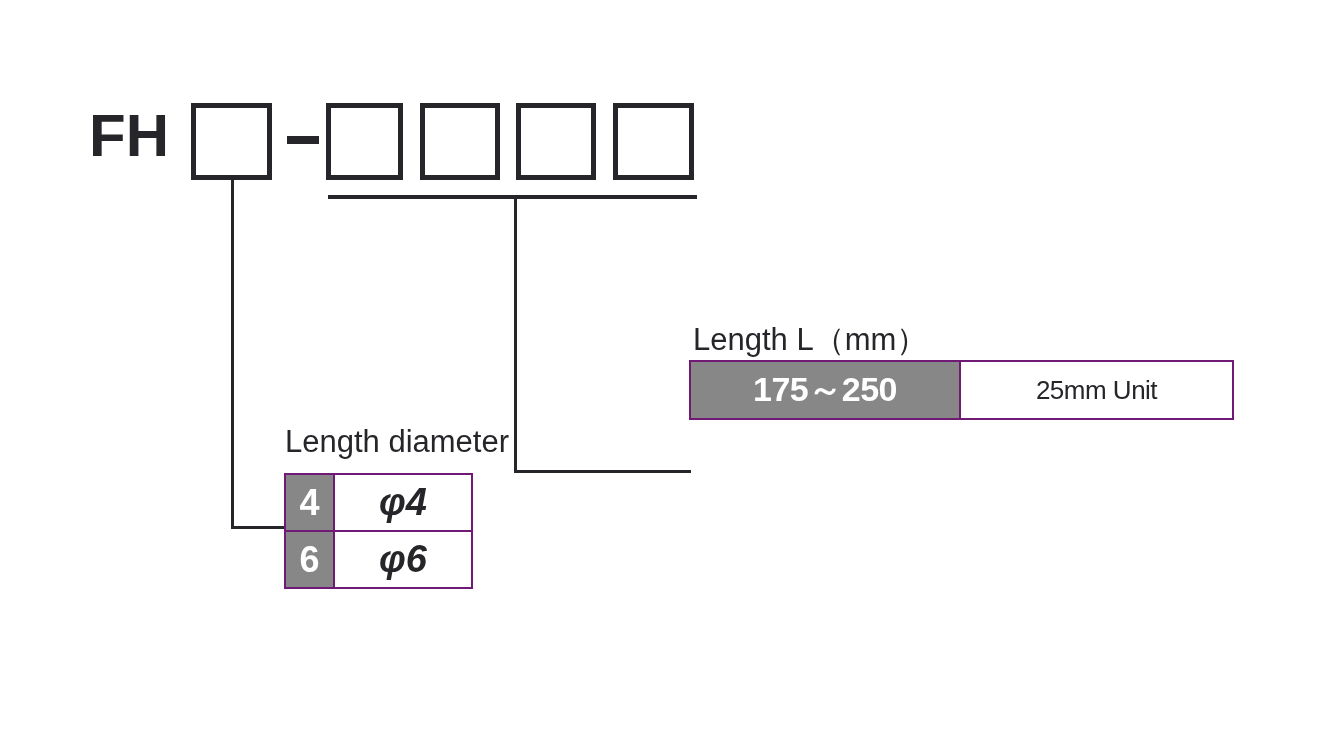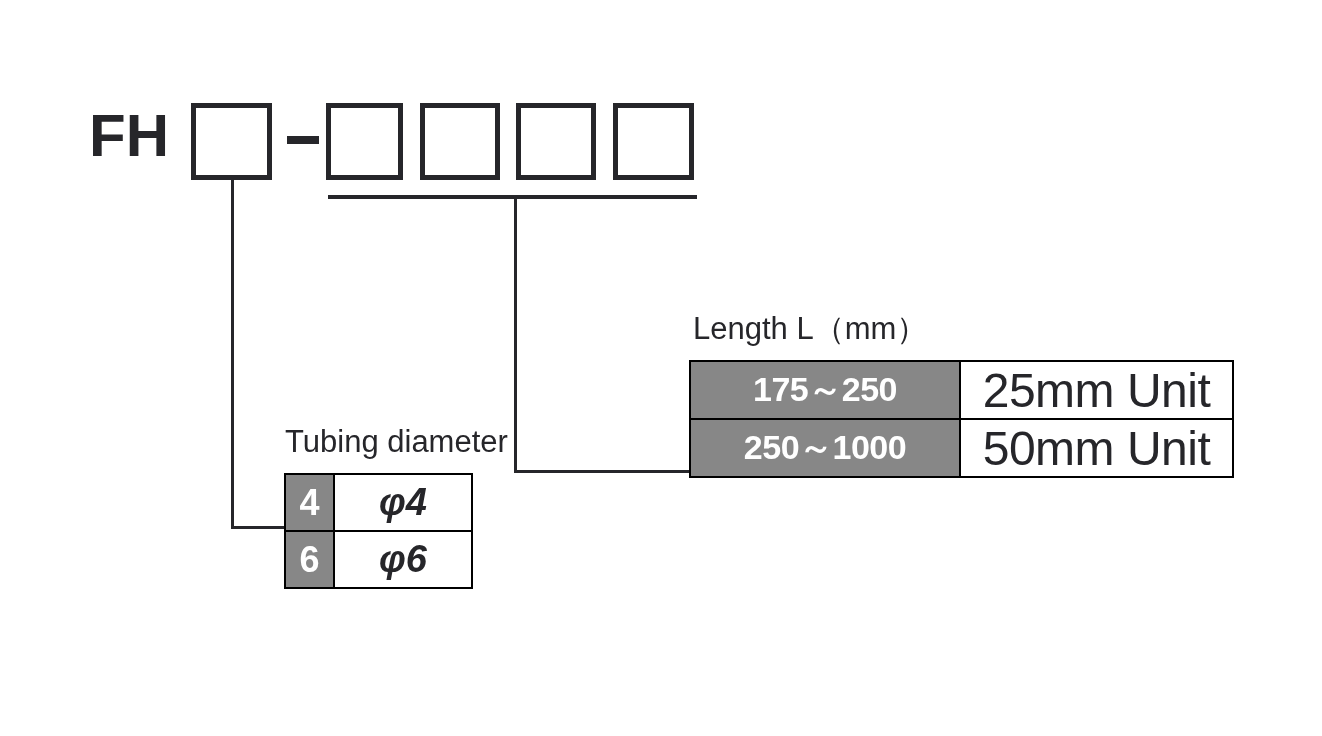--- a/index.html
+++ b/index.html
@@ -60,21 +60,21 @@
     white-space: nowrap;
     color: #26262a;
   }
   .tbl {
     position: absolute;
     border-collapse: collapse;
     table-layout: fixed;
     background: #ffffff;
   }
   .tbl td {
-    border: 2px solid #000000;
+    border: 2px solid #701a75;
     padding: 0;
     text-align: center;
     vertical-align: middle;
     color: #26262a;
     white-space: nowrap;
     overflow: hidden;
   }
   .tbl td.code {
     background: #878787;
     color: #ffffff;
@@ -84,21 +84,21 @@
   
   #tubing-table { left: 284px; top: 473px; width: 189px; }
   #tubing-table td { height: 55px; }
   #tubing-table td.code { width: 47px; font-size: 36px; }
   #tubing-table td.val  { font-size: 38px; font-style: italic; font-weight: bold; }
 
   
   #length-table { left: 689px; top: 360px; width: 545px; }
   #length-table td { height: 56px; }
   #length-table td.code { width: 268px; font-size: 34px; letter-spacing: -0.5px; }
-  #length-table td.val  { font-size: 48px; letter-spacing: -0.5px; margin-left: 40px; }
+  #length-table td.val  { font-size: 26px; letter-spacing: -0.5px; margin-left: 40px; }
 </style>
 </head>
 <body>
 
 <div class="pn-prefix">FH</div>
 
 <div class="pn-box" style="left:191px; top:103px; width:81px; height:77px;"></div>
 
 <div class="pn-dash" style="left:287px; top:136px; width:32px; height:8px;"></div>
 
@@ -107,41 +107,37 @@
 <div class="pn-box" style="left:516px; top:103px; width:80px; height:77px;"></div>
 <div class="pn-box" style="left:613px; top:103px; width:81px; height:77px;"></div>
 
 <div class="leader leader-v" style="left:231px; top:180px; height:348px;"></div>
 <div class="leader leader-h" style="left:231px; top:526px; width:55px;"></div>
 
 <div class="bracket" style="left:328px; top:195px; width:369px;"></div>
 <div class="leader leader-v" style="left:514px; top:197px; height:275px;"></div>
 <div class="leader leader-h" style="left:514px; top:470px; width:177px;"></div>
 
-<div class="tbl-title" style="left:285px; top:425px;">Tubing diameter</div>
+<div class="tbl-title" style="left:285px; top:425px;">Length diameter</div>
 
 <table class="tbl" id="tubing-table">
   <tbody>
     <tr>
       <td class="code">4</td>
       <td class="val">φ4</td>
     </tr>
     <tr>
       <td class="code">6</td>
       <td class="val">φ6</td>
     </tr>
   </tbody>
 </table>
 
-<div class="tbl-title" style="left:693px; top:312px;">Length L（mm）</div>
+<div class="tbl-title" style="left:693px; top:323px;">Length L（mm）</div>
 
 <table class="tbl" id="length-table">
   <tbody>
     <tr>
       <td class="code">175～250</td>
       <td class="val">25mm Unit</td>
     </tr>
-    <tr>
-      <td class="code">250～1000</td>
-      <td class="val">50mm Unit</td>
-    </tr>
   </tbody>
 </table>
 
 </body></html>

